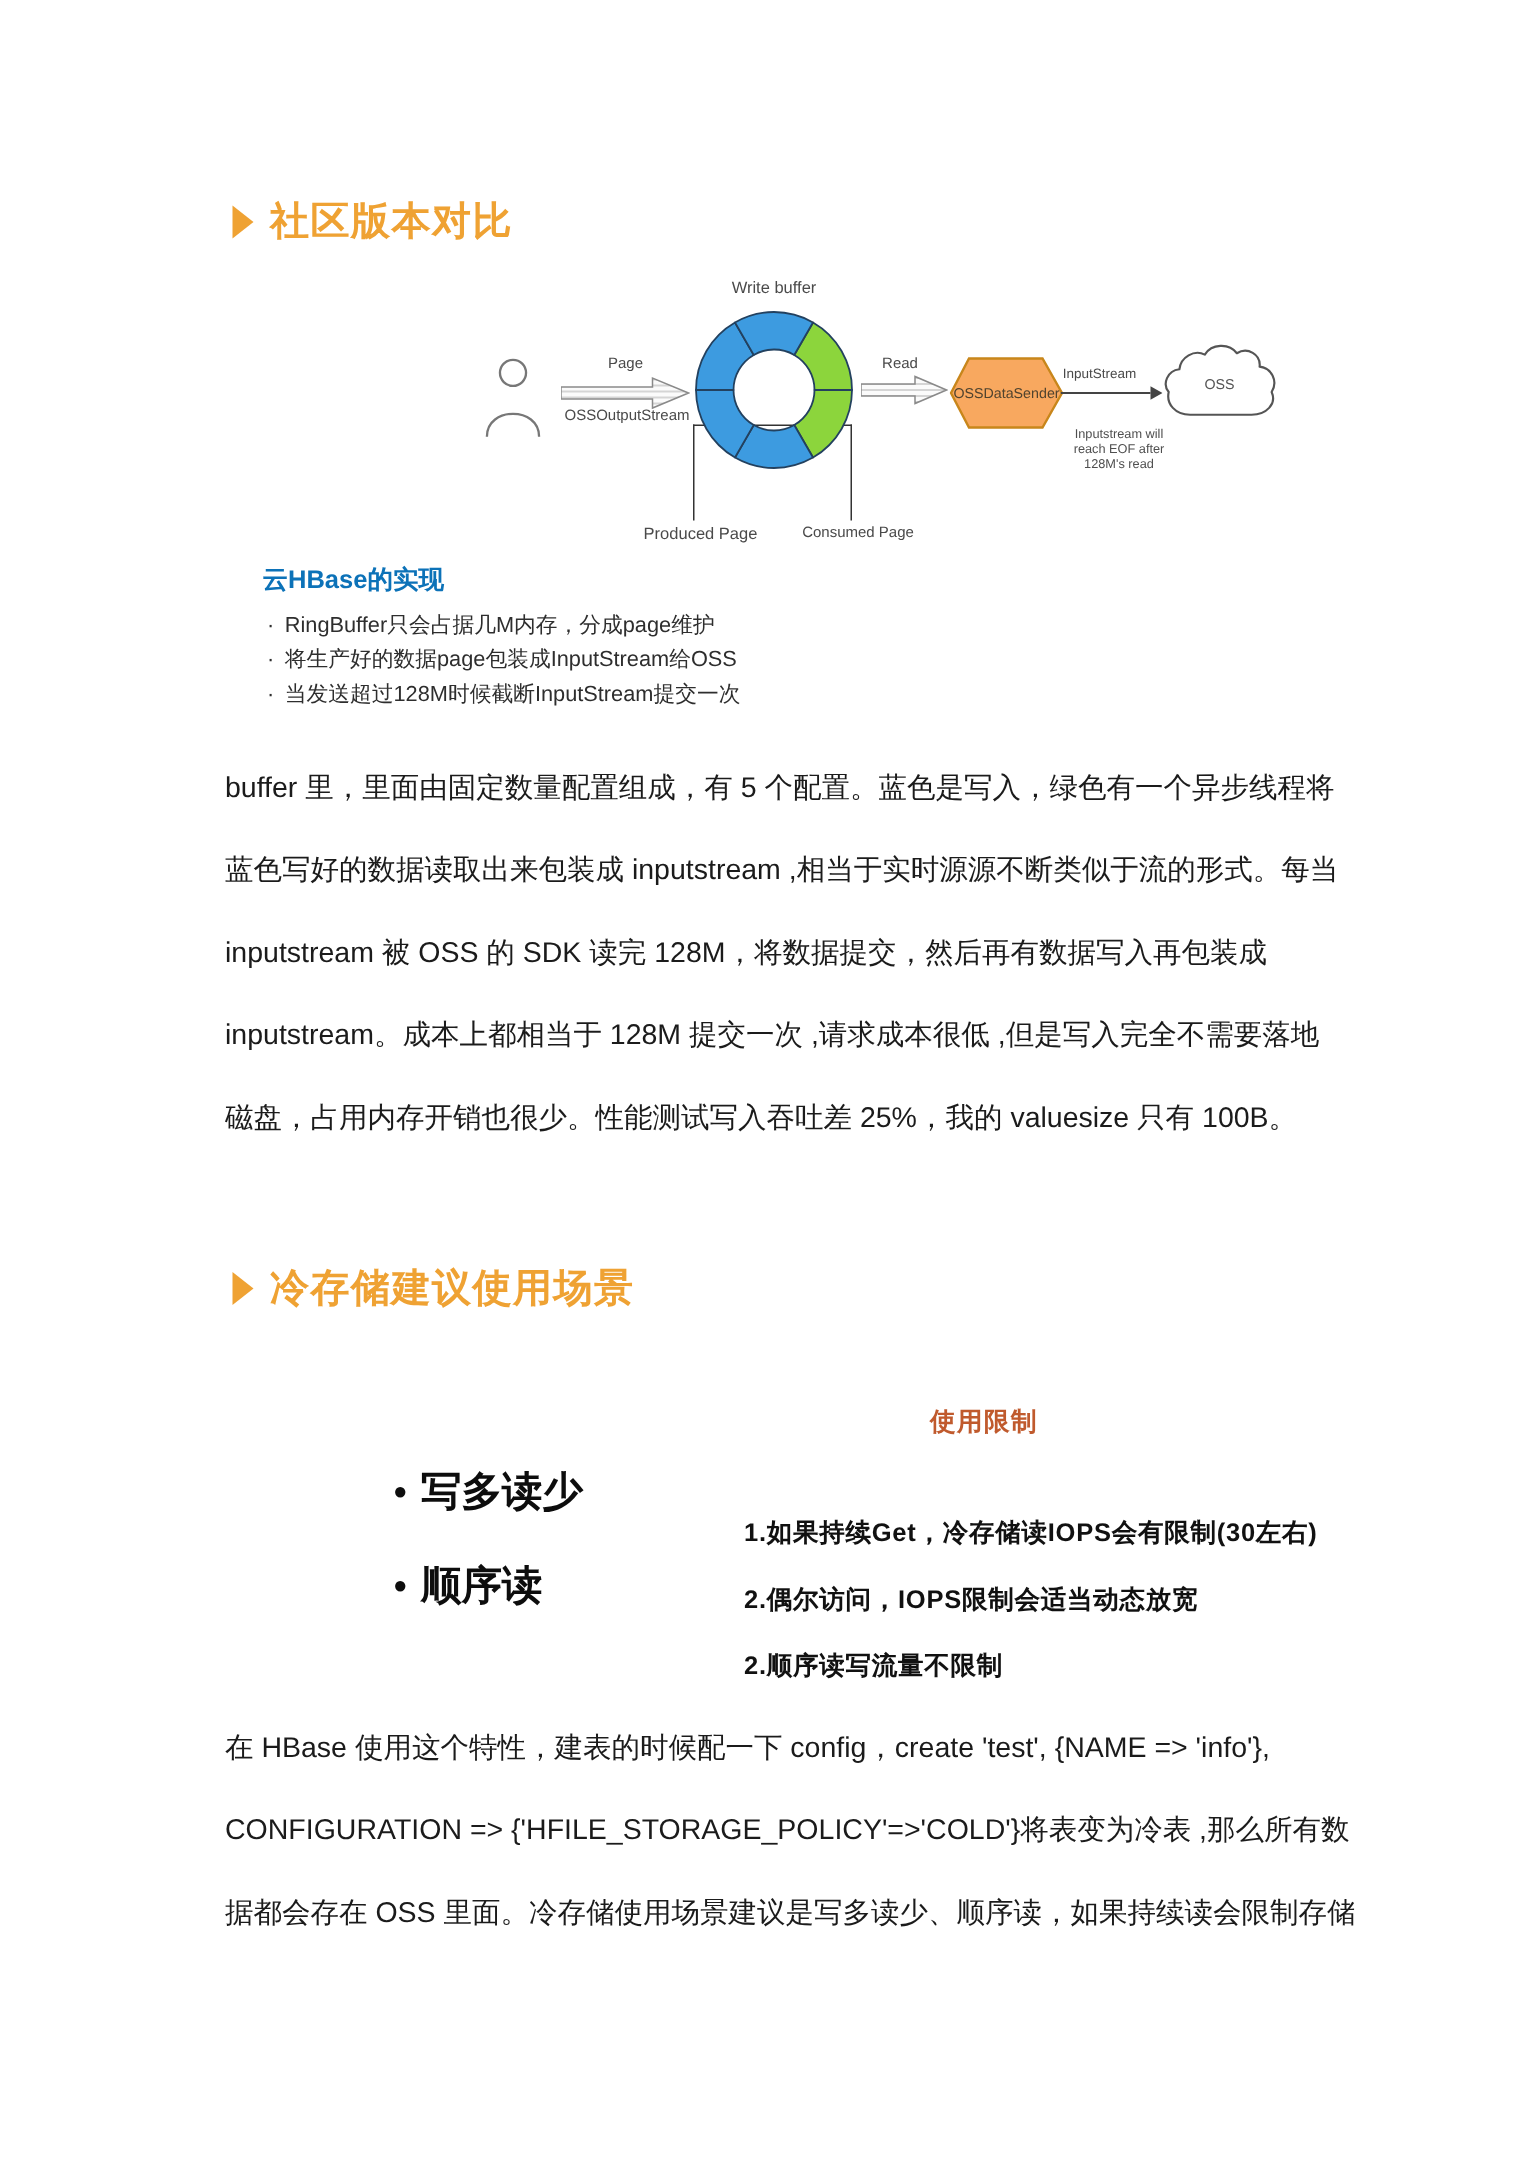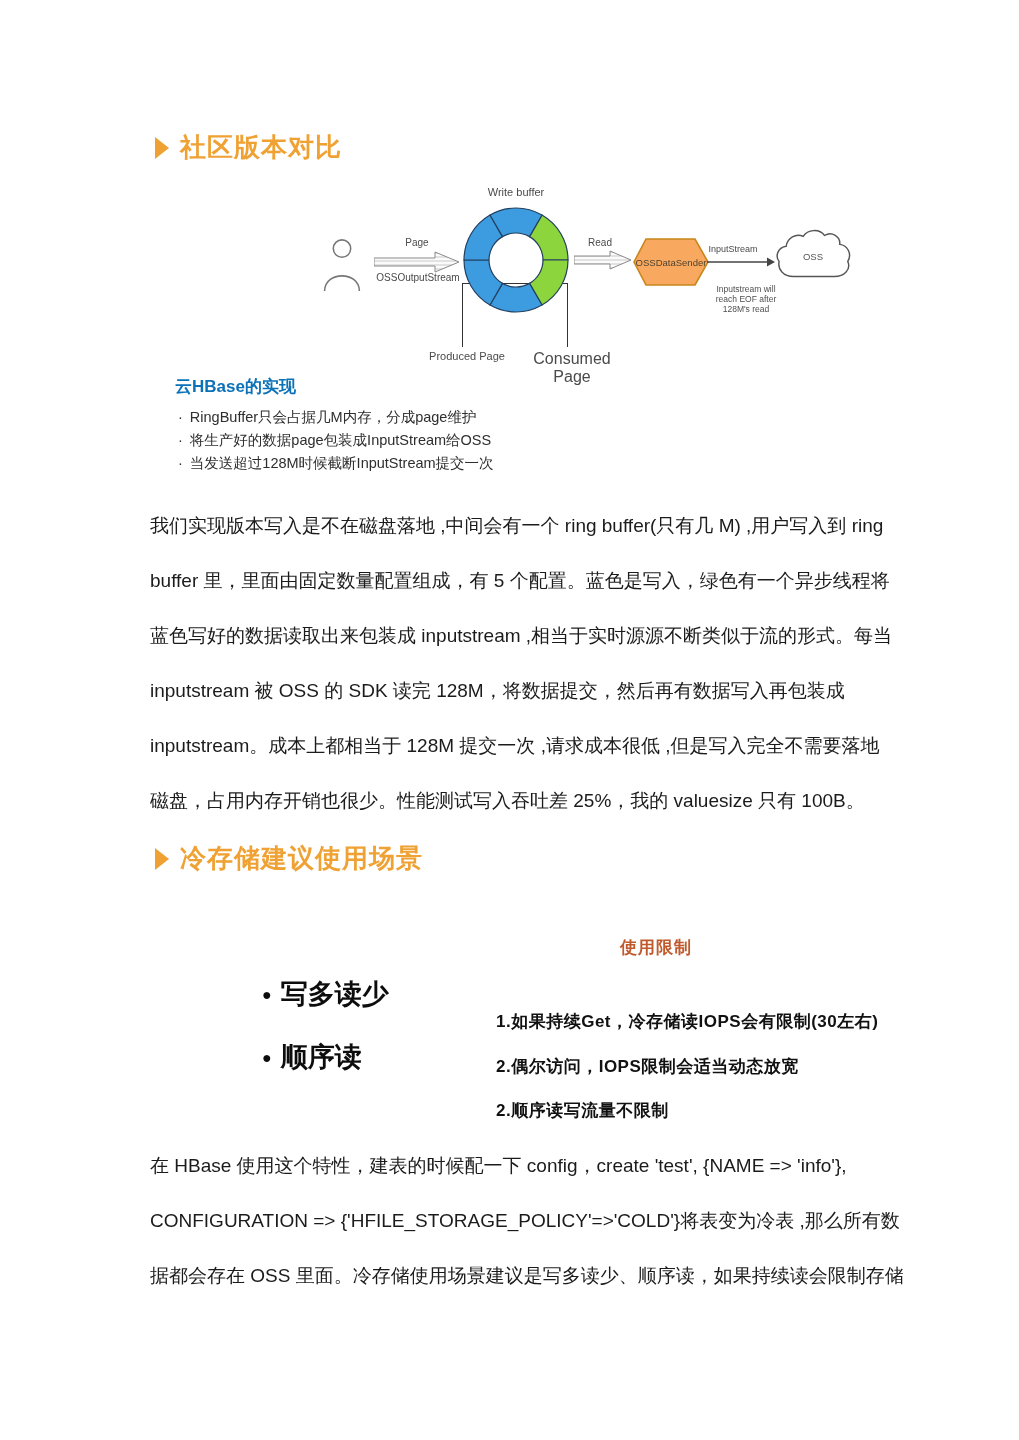--- a/index.html
+++ b/index.html
@@ -80,21 +80,21 @@
       <path d="M26,-45.03 A52,52 0 0 1 52,0 L27,0 A27,27 0 0 0 13.5,-23.38 Z" fill="#8cd53c"></path>
       <path d="M52,0 A52,52 0 0 1 26,45.03 L13.5,23.38 A27,27 0 0 0 27,0 Z" fill="#8cd53c"></path>
       <path d="M26,45.03 A52,52 0 0 1 -26,45.03 L-13.5,23.38 A27,27 0 0 0 13.5,23.38 Z" fill="#3d9be0"></path>
       <path d="M-26,45.03 A52,52 0 0 1 -52,0 L-27,0 A27,27 0 0 0 -13.5,23.38 Z" fill="#3d9be0"></path>
       <path d="M-52,0 A52,52 0 0 1 -26,-45.03 L-13.5,-23.38 A27,27 0 0 0 -27,0 Z" fill="#3d9be0"></path>
       <path d="M-26,-45.03 A52,52 0 0 1 26,-45.03 L13.5,-23.38 A27,27 0 0 0 -13.5,-23.38 Z" fill="#3d9be0"></path>
     </g>
   </svg>
 
   <div class="dlabel" style="left:423px; top:350px; width:88px; font-size:11px;">Produced Page</div>
-  <div class="dlabel" style="left:524px; top:350px; width:96px; font-size:16px;">Consumed Page</div>
+  <div class="dlabel" style="left:524px; top:350px; width:96px; font-size:10px;">Consumed Page</div>
 
   <div class="dlabel" style="left:572px; top:237px; width:56px; font-size:10px;">Read</div>
   <svg class="abs" style="left:574px; top:250px;" width="58" height="20" viewBox="0 0 58 20">
     <polygon points="0,6 36,6 36,1 57,10 36,19 36,14 0,14" fill="url(#hatch1)" stroke="#8a8a8a" stroke-width="1"></polygon>
   </svg>
 
   <svg class="abs" style="left:633px; top:238px;" width="76" height="48" viewBox="0 0 76 48">
     <polygon points="13,1 62,1 75,24 62,47 13,47 1,24" fill="#f8a85f" stroke="#c8861b" stroke-width="1.6"></polygon>
   </svg>
   <div class="hex-label">OSSDataSender</div>
@@ -126,21 +126,20 @@
       <span>·</span>
       <span>将生产好的数据page包装成InputStream给OSS</span>
     </div>
     <div class="row">
       <span>·</span>
       <span>当发送超过128M时候截断InputStream提交一次</span>
     </div>
   </div>
 
   <div class="para" style="top:498px;">
-    <span class="pline">我们实现版本写入是不在磁盘落地 ,中间会有一个 ring buffer(只有几 M) ,用户写入到 ring</span>
     <span class="pline">buffer 里，里面由固定数量配置组成，有 5 个配置。蓝色是写入，绿色有一个异步线程将</span>
     <span class="pline">蓝色写好的数据读取出来包装成 inputstream ,相当于实时源源不断类似于流的形式。每当</span>
     <span class="pline">inputstream 被 OSS 的 SDK 读完 128M，将数据提交，然后再有数据写入再包装成</span>
     <span class="pline">inputstream。成本上都相当于 128M 提交一次 ,请求成本很低 ,但是写入完全不需要落地</span>
     <span class="pline">磁盘，占用内存开销也很少。性能测试写入吞吐差 25%，我的 valuesize 只有 100B。</span>
   </div>
 
   <div class="sec-title" style="left:155px; top:841px;">
     <span class="tri"></span>
     <span>冷存储建议使用场景</span>

